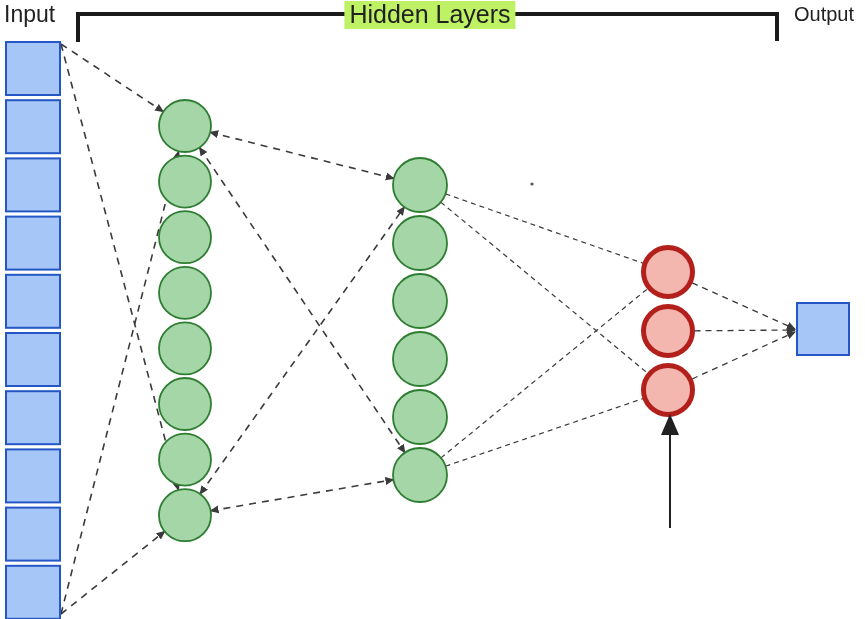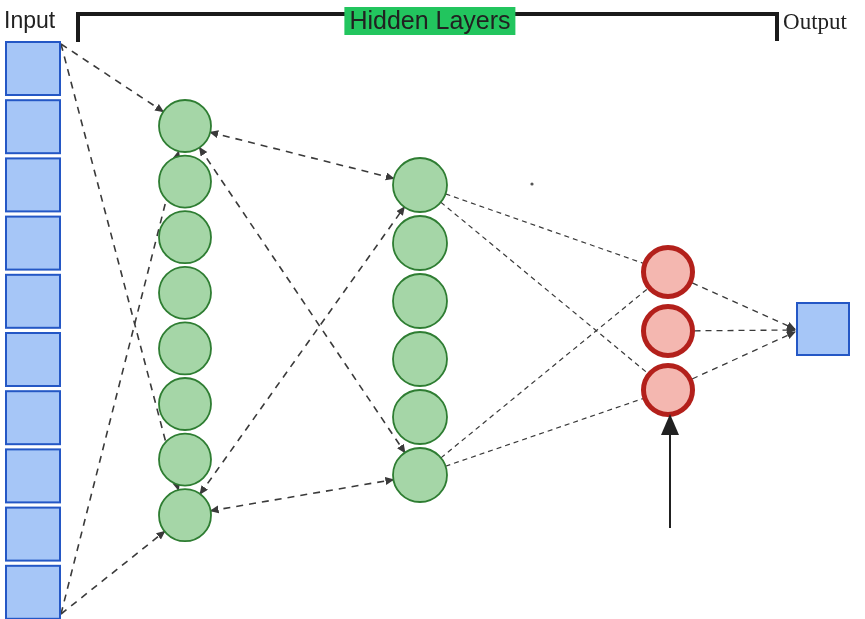--- a/index.html
+++ b/index.html
@@ -5,24 +5,24 @@
   html,body{margin:0;padding:0;background:#fff;}
   #canvas{
     position:relative;
     width:865px;height:619px;
     background:#ffffff;
     overflow:hidden;
     font-family:"Liberation Sans", sans-serif;
     color:#212121;
   }
   #diagram-svg{position:absolute;left:0;top:0;}
-  .lbl{position:absolute;white-space:nowrap;line-height:1.1;margin-top:6px;}
+  .lbl{position:absolute;white-space:nowrap;line-height:1.1;}
   .lbl-input{left:4px;top:2px;font-size:23px;}
-  .lbl-hidden{left:430px;top:1px;transform:translateX(-50%);font-size:25px;background:#22c55e;padding:0 5px;z-index:2;}
-  .lbl-output{right:18px;top:3px;font-size:23px;font-family:Liberation Serif, serif;}
+  .lbl-hidden{left:430px;top:1px;transform:translateX(-50%);font-size:25px;background:#bef264;padding:0 5px;z-index:2;}
+  .lbl-output{right:11px;top:3px;font-size:20px;}
   .lbl-embeddings{left:580px;top:528px;font-size:34px;}
 </style>
 </head>
 <body>
 
 <div id="canvas">
   <div id="svg-holder">
       <svg id="diagram-svg" width="865" height="619" viewBox="0 0 865 619" xmlns="http://www.w3.org/2000/svg">
         <defs>
     <marker id="arw-e" markerUnits="userSpaceOnUse" markerWidth="10" markerHeight="10" refX="8" refY="4" orient="auto">

